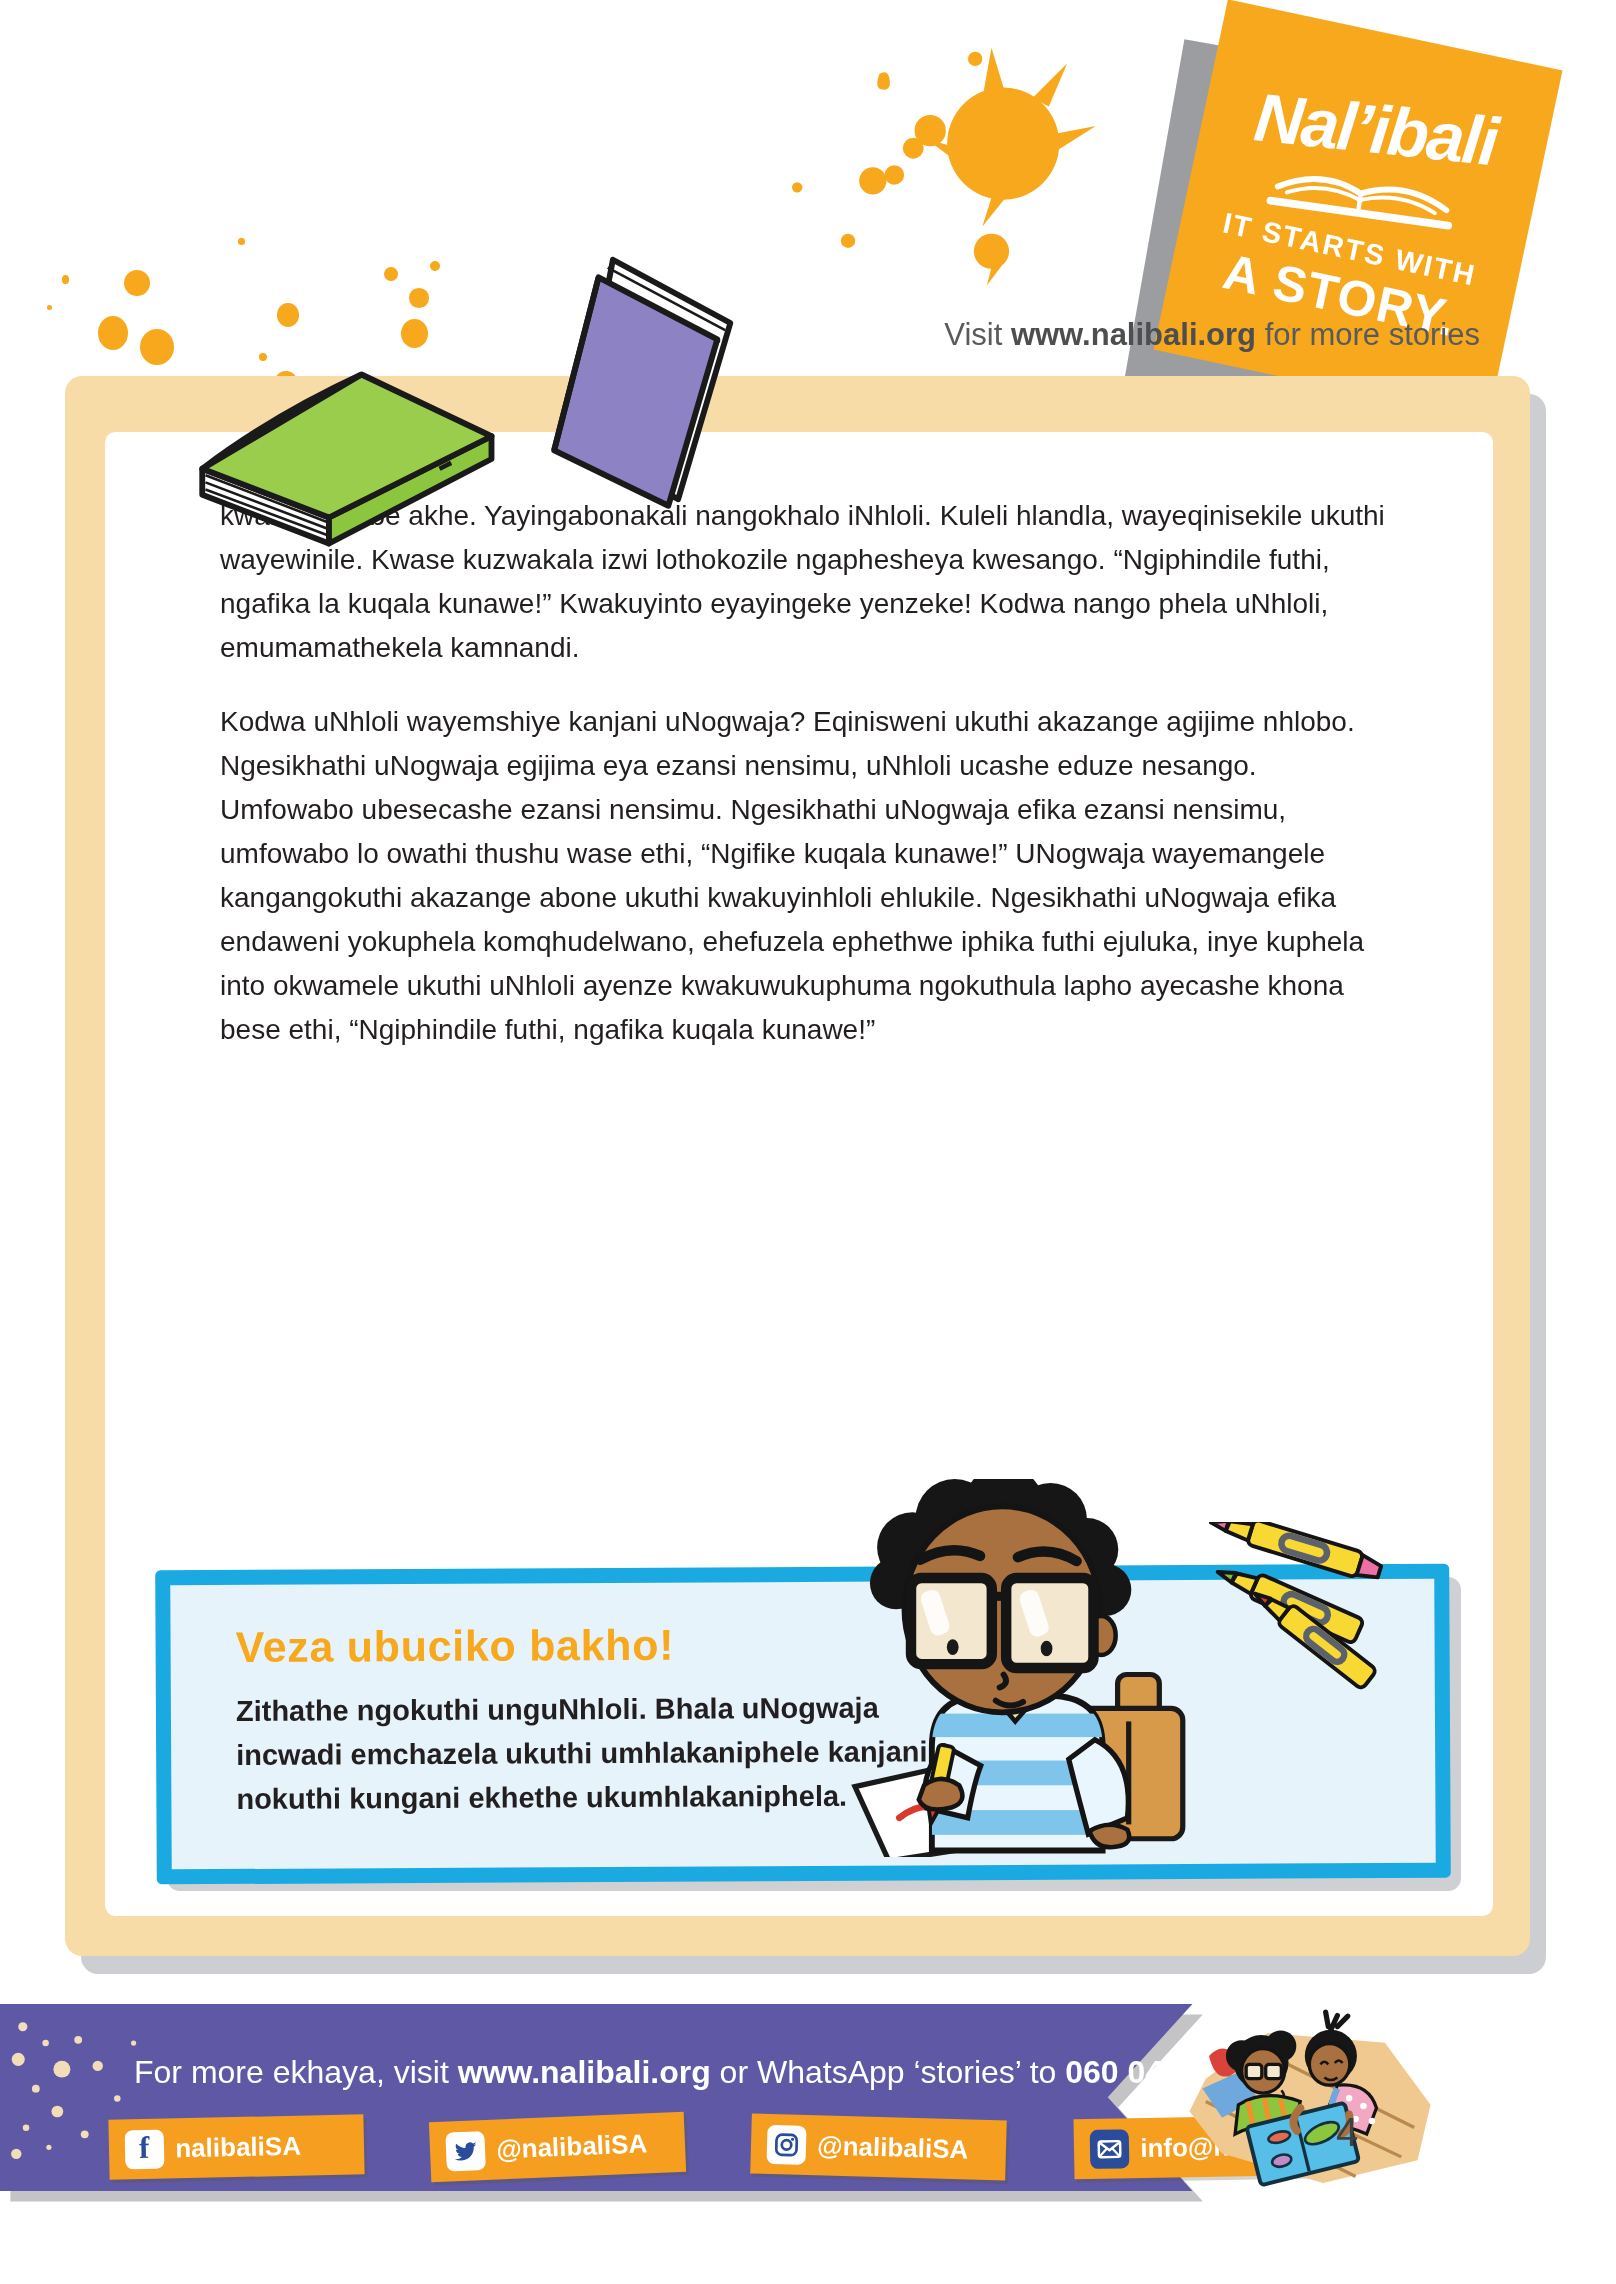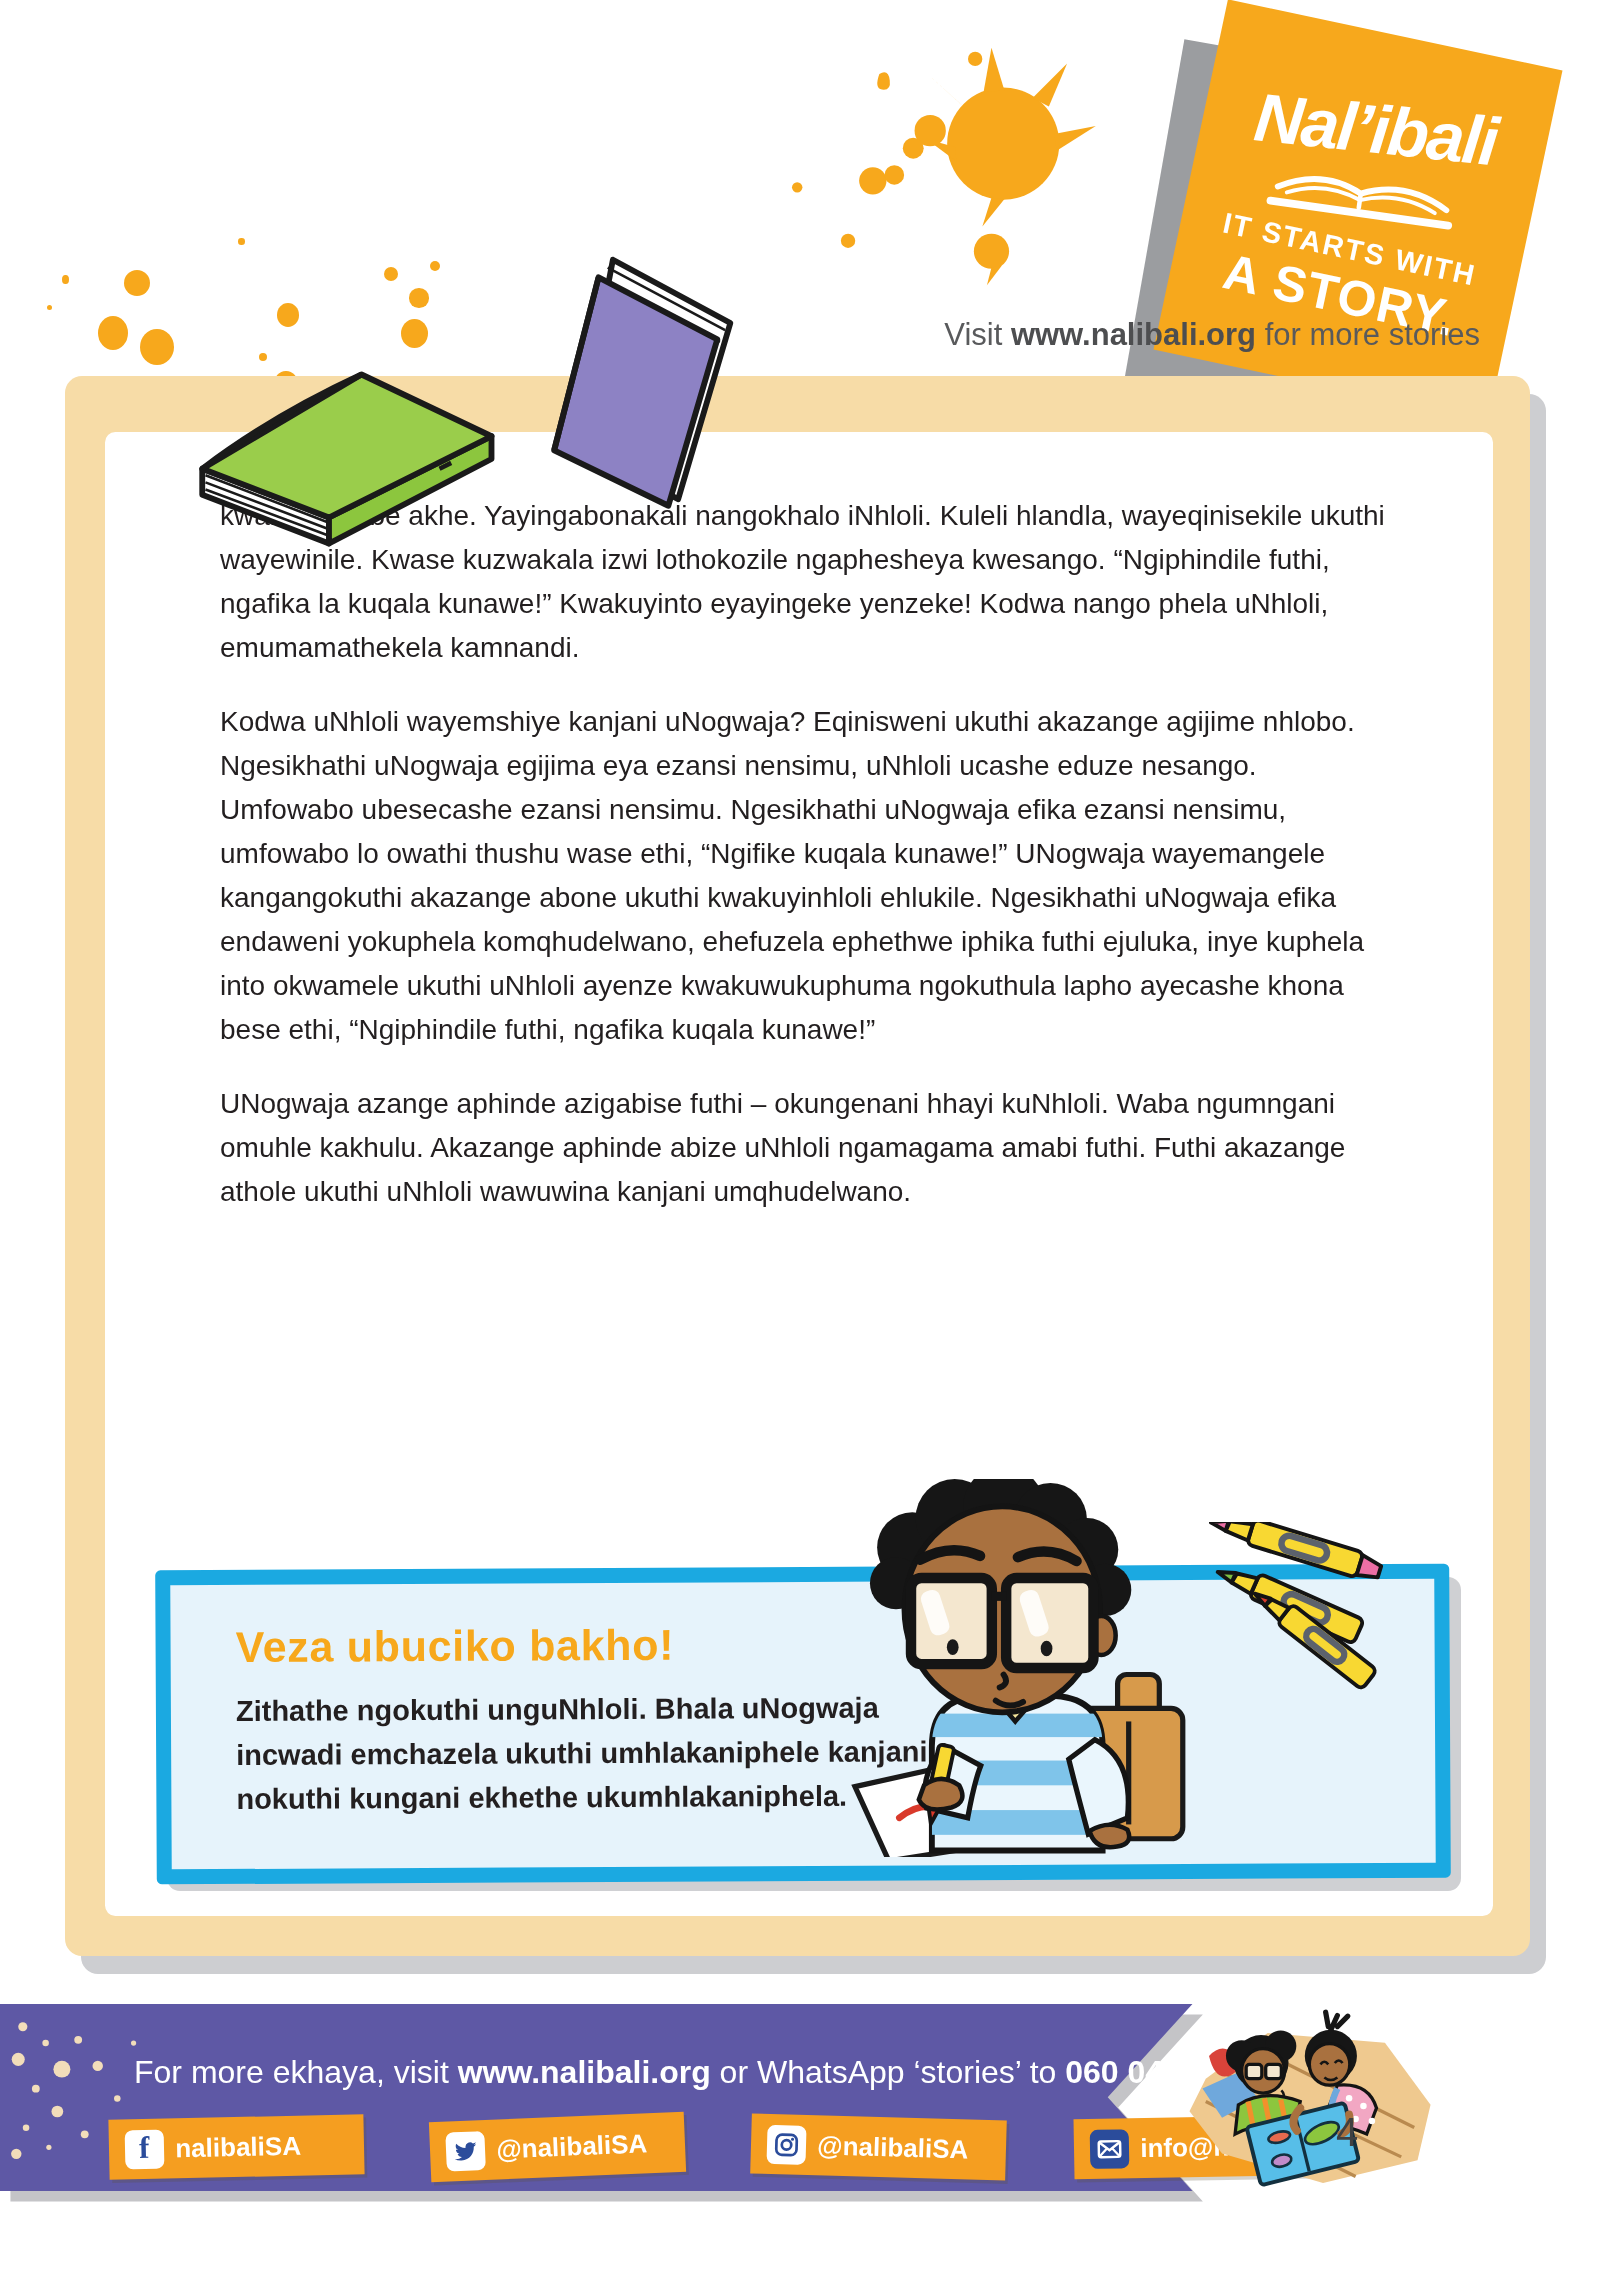--- a/index.html
+++ b/index.html
@@ -130,21 +130,20 @@
 <div class="abs visit-line"><span>Visit </span><b>www.nalibali.org</b><span> for more stories</span></div>
 
 <div class="abs panel-shadow"></div>
 <div class="abs panel">
   <div class="card"></div>
 </div>
 
 <div class="abs story">
   <p>kwamahlombe akhe. Yayingabonakali nangokhalo iNhloli. Kuleli hlandla, wayeqinisekile ukuthi wayewinile. Kwase kuzwakala izwi lothokozile ngaphesheya kwesango. “Ngiphindile futhi, ngafika la kuqala kunawe!” Kwakuyinto eyayingeke yenzeke! Kodwa nango phela uNhloli, emumamathekela kamnandi.</p>
   <p>Kodwa uNhloli wayemshiye kanjani uNogwaja? Eqinisweni ukuthi akazange agijime nhlobo. Ngesikhathi uNogwaja egijima eya ezansi nensimu, uNhloli ucashe eduze nesango. Umfowabo ubesecashe ezansi nensimu. Ngesikhathi uNogwaja efika ezansi nensimu, umfowabo lo owathi thushu wase ethi, “Ngifike kuqala kunawe!” UNogwaja wayemangele kangangokuthi akazange abone ukuthi kwakuyinhloli ehlukile. Ngesikhathi uNogwaja efika endaweni yokuphela komqhudelwano, ehefuzela ephethwe iphika futhi ejuluka, inye kuphela into okwamele ukuthi uNhloli ayenze kwakuwukuphuma ngokuthula lapho ayecashe khona bese ethi, “Ngiphindile futhi, ngafika kuqala kunawe!”</p>
-  <p>UNogwaja azange aphinde azigabise futhi – okungenani hhayi kuNhloli. Waba ngumngani omuhle kakhulu. Akazange aphinde abize uNhloli ngamagama amabi futhi. Futhi akazange athole ukuthi uNhloli wawuwina kanjani umqhudelwano.</p>
 </div>
 
 <div class="abs activity-shadow"></div>
 <div class="abs activity">
   <div class="activity-title">Veza ubuciko bakho!</div>
   <div class="activity-body">Zithathe ngokuthi unguNhloli. Bhala uNogwaja incwadi emchazela ukuthi umhlakaniphele kanjani nokuthi kungani ekhethe ukumhlakaniphela.</div>
 </div>
 
 <svg class="abs" style="left:1209px;top:1522px;width:222px;height:189px;z-index:4;" viewBox="0 0 340 290">
   <g stroke="#141414" stroke-width="6" stroke-linejoin="round">

